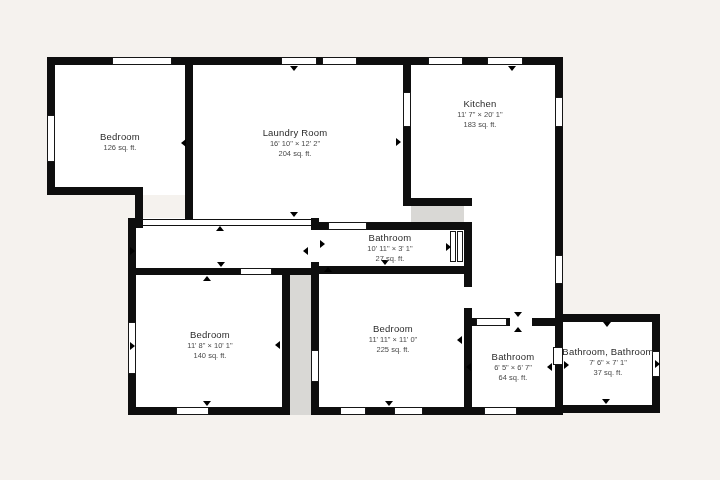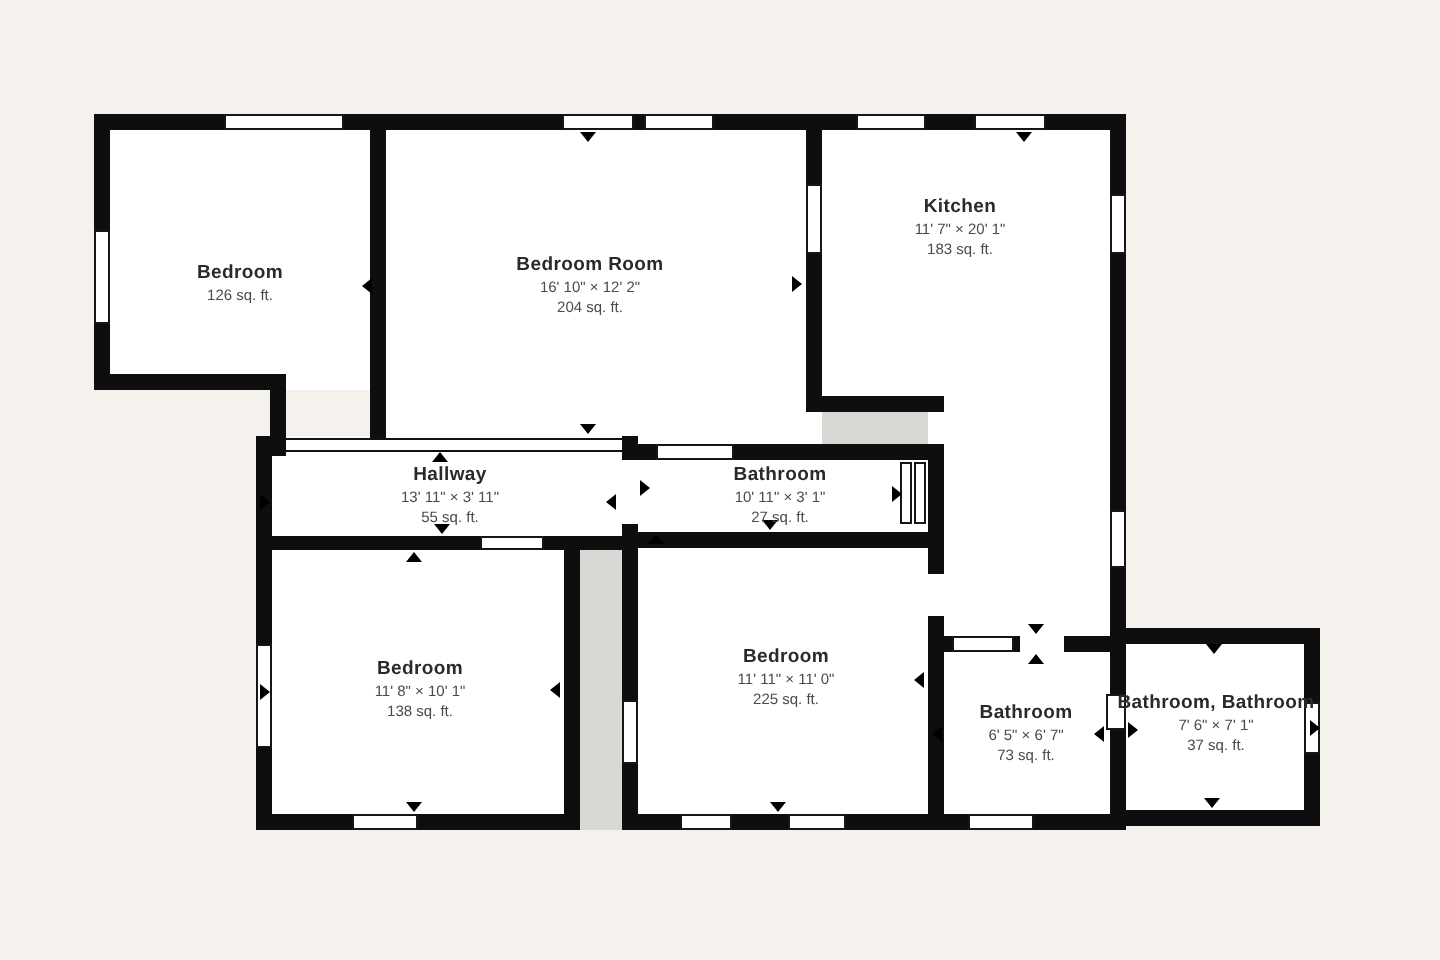--- a/index.html
+++ b/index.html
@@ -10,21 +10,21 @@
     position:relative;
   }
   .plan{position:absolute;left:0;top:0;width:720px;height:480px;}
   .fill{position:absolute;background:#ffffff;}
   .void{position:absolute;background:#d9d8d5;}
   .w{position:absolute;background:#0e0e0e;}
   .open{position:absolute;background:#ffffff;border-top:1.5px solid #111;border-bottom:1.5px solid #111;box-sizing:border-box;}
   .win{position:absolute;background:#ffffff;border:1px solid #161616;box-sizing:border-box;}
   .gap{position:absolute;background:#ffffff;}
   .lbl{position:absolute;width:150px;text-align:center;color:#222;line-height:1;}
-  .lbl .nm{display:block;font-size:9.5px;font-weight:700;letter-spacing:.2px;color:#2a2a2a;}
+  .lbl .nm{display:block;font-size:9.5px;font-weight:400;letter-spacing:.2px;color:#2a2a2a;}
   .lbl .dm,.lbl .ar{display:block;font-size:7.5px;color:#4a4a4a;margin-top:2.5px;}
   .tu,.td,.tl,.tr{position:absolute;width:0;height:0;}
   .tu{border-left:4px solid transparent;border-right:4px solid transparent;border-bottom:5px solid #000;}
   .td{border-left:4px solid transparent;border-right:4px solid transparent;border-top:5px solid #000;}
   .tl{border-top:4px solid transparent;border-bottom:4px solid transparent;border-right:5px solid #000;}
   .tr{border-top:4px solid transparent;border-bottom:4px solid transparent;border-left:5px solid #000;}
 </style>
 </head>
 <body>
 
@@ -129,53 +129,48 @@
   <div class="tr" style="left:564px;top:361px;"></div>
   <div class="td" style="left:603px;top:322px;"></div>
   <div class="tr" style="left:655px;top:360px;"></div>
   <div class="td" style="left:602px;top:399px;"></div>
 
   <div class="lbl" style="left:45px;top:132px;">
     <span class="nm">Bedroom</span>
     <span class="ar">126 sq. ft.</span>
   </div>
   <div class="lbl" style="left:220px;top:128px;">
-    <span class="nm">Bedroom Room</span>
+    <span class="nm">Laundry Room</span>
     <span class="dm">16' 10" × 12' 2"</span>
     <span class="ar">204 sq. ft.</span>
   </div>
   <div class="lbl" style="left:405px;top:99px;">
     <span class="nm">Kitchen</span>
     <span class="dm">11' 7" × 20' 1"</span>
     <span class="ar">183 sq. ft.</span>
-  </div>
-  <div class="lbl" style="left:150px;top:233px;">
-    <span class="nm">Hallway</span>
-    <span class="dm">13' 11" × 3' 11"</span>
-    <span class="ar">55 sq. ft.</span>
   </div>
   <div class="lbl" style="left:315px;top:233px;">
     <span class="nm">Bathroom</span>
     <span class="dm">10' 11" × 3' 1"</span>
     <span class="ar">27 sq. ft.</span>
   </div>
   <div class="lbl" style="left:135px;top:330px;">
     <span class="nm">Bedroom</span>
     <span class="dm">11' 8" × 10' 1"</span>
-    <span class="ar">138 sq. ft.</span>
+    <span class="ar">140 sq. ft.</span>
   </div>
   <div class="lbl" style="left:318px;top:324px;">
     <span class="nm">Bedroom</span>
     <span class="dm">11' 11" × 11' 0"</span>
     <span class="ar">225 sq. ft.</span>
   </div>
   <div class="lbl" style="left:438px;top:352px;">
     <span class="nm">Bathroom</span>
     <span class="dm">6' 5" × 6' 7"</span>
-    <span class="ar">73 sq. ft.</span>
+    <span class="ar">64 sq. ft.</span>
   </div>
   <div class="lbl" style="left:533px;top:347px;">
     <span class="nm">Bathroom, Bathroom</span>
     <span class="dm">7' 6" × 7' 1"</span>
     <span class="ar">37 sq. ft.</span>
   </div>
 
 </div>
 
 </body></html>

